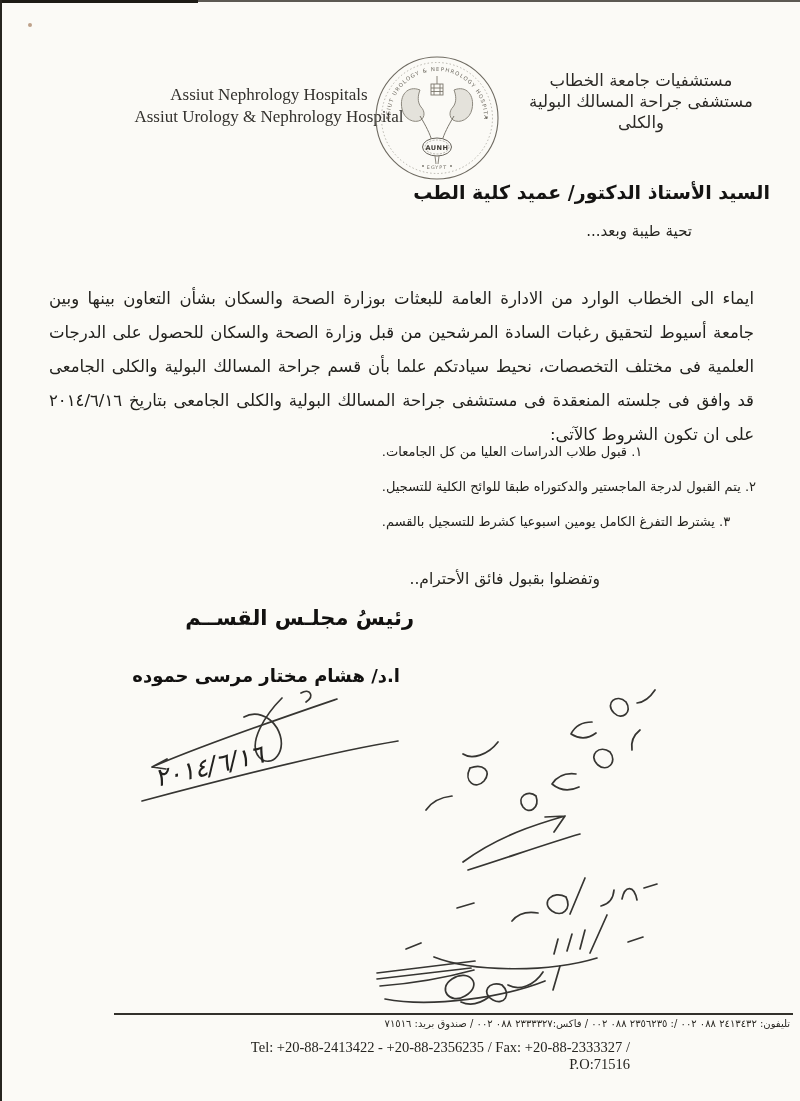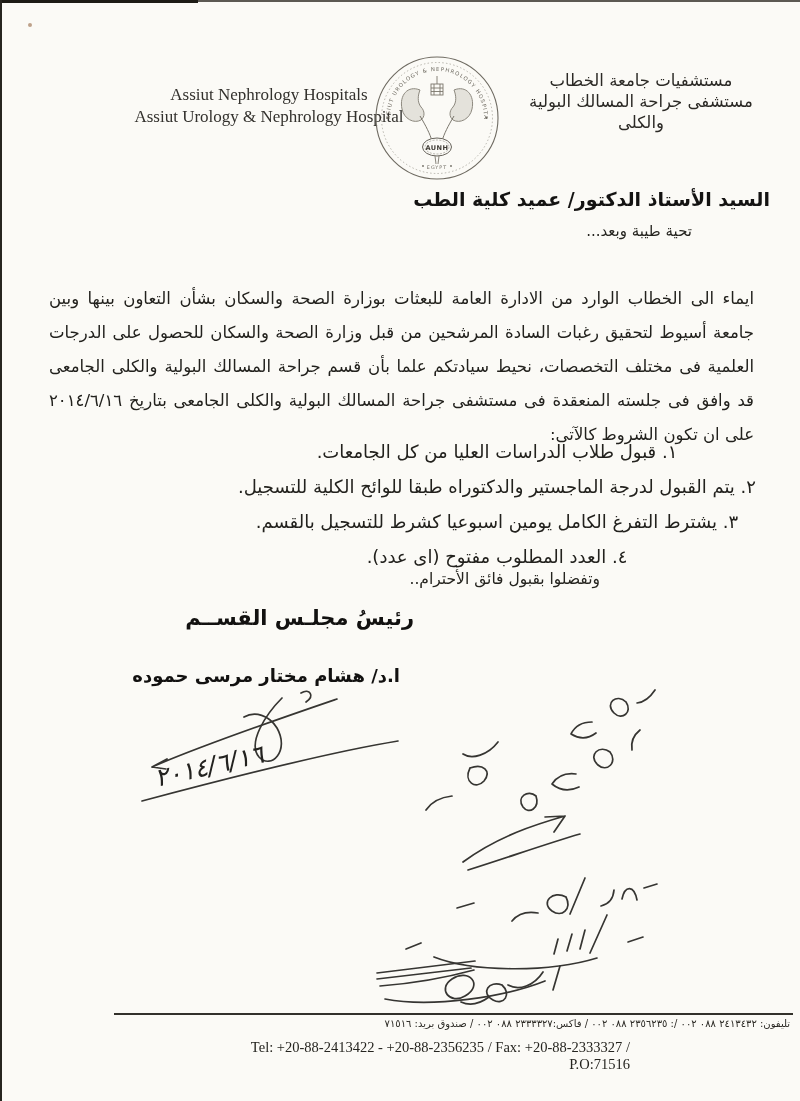--- a/index.html
+++ b/index.html
@@ -14,25 +14,25 @@
   .edge-top-left{left:0;top:0;width:198px;height:3px;background:#1d1b15;}
   .edge-left{left:0;top:0;width:2px;height:1101px;background:#27251f;}
   .speck{left:28px;top:23px;width:4px;height:4px;border-radius:50%;background:#9c7250;opacity:.65;}
   
   .hdr-en{left:88px;top:84px;width:362px;text-align:center;
     font-family:"Liberation Serif",serif;font-size:17px;line-height:22px;color:#33312d;}
   .seal{left:371px;top:54px;}
   .hdr-ar{right:36px;top:70px;width:246px;text-align:center;direction:rtl;
     font-size:16.5px;line-height:21px;color:#2b2925;}
   
-  .recipient{right:30px;top:181px;direction:rtl;font-size:19px;font-weight:bold;color:#141312;margin-top:7px;}
+  .recipient{right:30px;top:181px;direction:rtl;font-size:19px;font-weight:bold;color:#141312;}
   .greeting{right:108px;top:222px;direction:rtl;font-size:15px;color:#25241f;}
   .body-par{left:33px;right:30px;top:266px;margin:16px;direction:rtl;
     font-size:16.5px;line-height:34px;text-align:justify;color:#22211d;}
-  .conds{right:44px;top:434px;direction:rtl;text-align:center;font-size:18px;line-height:35px;color:#22211d;}
+  .conds{right:44px;top:434px;direction:rtl;text-align:left;font-size:13px;line-height:35px;color:#22211d;}
   .closing{right:200px;top:570px;direction:rtl;font-size:15.5px;color:#25241f;}
   .sig-title{right:386px;top:606px;direction:rtl;font-size:21px;font-weight:bold;color:#121110;letter-spacing:.5px;}
   .sig-name{right:400px;top:665px;direction:rtl;font-size:18px;font-weight:bold;color:#121110;}
   
   .handwriting{left:0;top:0;pointer-events:none;}
   
   .footer-line{left:114px;top:1013px;width:679px;height:2px;background:#33312b;}
   .footer-ar{right:10px;top:1018px;direction:rtl;font-size:10px;color:#2a2823;}
   .footer-en{left:190px;top:1039px;width:440px;text-align:right;
     font-family:"Liberation Serif",serif;font-size:14.5px;color:#25241f;}
@@ -91,21 +91,20 @@
 </div>
 
 <div class="abs recipient">السيد الأستاذ الدكتور/ عميد كلية الطب</div>
 <div class="abs greeting">تحية طيبة وبعد...</div>
 <p class="abs body-par">ايماء الى الخطاب الوارد من الادارة العامة للبعثات بوزارة الصحة والسكان بشأن التعاون بينها وبين جامعة أسيوط لتحقيق رغبات السادة المرشحين من قبل وزارة الصحة والسكان للحصول على الدرجات العلمية فى مختلف التخصصات، نحيط سيادتكم علما بأن قسم جراحة المسالك البولية والكلى الجامعى قد وافق فى جلسته المنعقدة فى مستشفى جراحة المسالك البولية والكلى الجامعى بتاريخ ٢٠١٤/٦/١٦ على ان تكون الشروط كالآتى:</p>
 
 <div class="abs conds">
   <div>١. قبول طلاب الدراسات العليا من كل الجامعات.</div>
   <div>٢. يتم القبول لدرجة الماجستير والدكتوراه طبقا للوائح الكلية للتسجيل.</div>
   <div>٣. يشترط التفرغ الكامل يومين اسبوعيا كشرط للتسجيل بالقسم.</div>
-  <div>٤. العدد المطلوب مفتوح (اى عدد).</div>
 </div>
 
 <div class="abs closing">وتفضلوا بقبول فائق الأحترام..</div>
 <div class="abs sig-title">رئيسُ مجلـس القســم</div>
 <div class="abs sig-name">ا.د/ هشام مختار مرسى حموده</div>
 
 <svg class="abs handwriting" width="800" height="1101" viewBox="0 0 800 1101">
   <g stroke="#21201d" stroke-width="1.7" fill="none" stroke-linecap="round" stroke-linejoin="round" opacity="0.9">
 
     <g>

